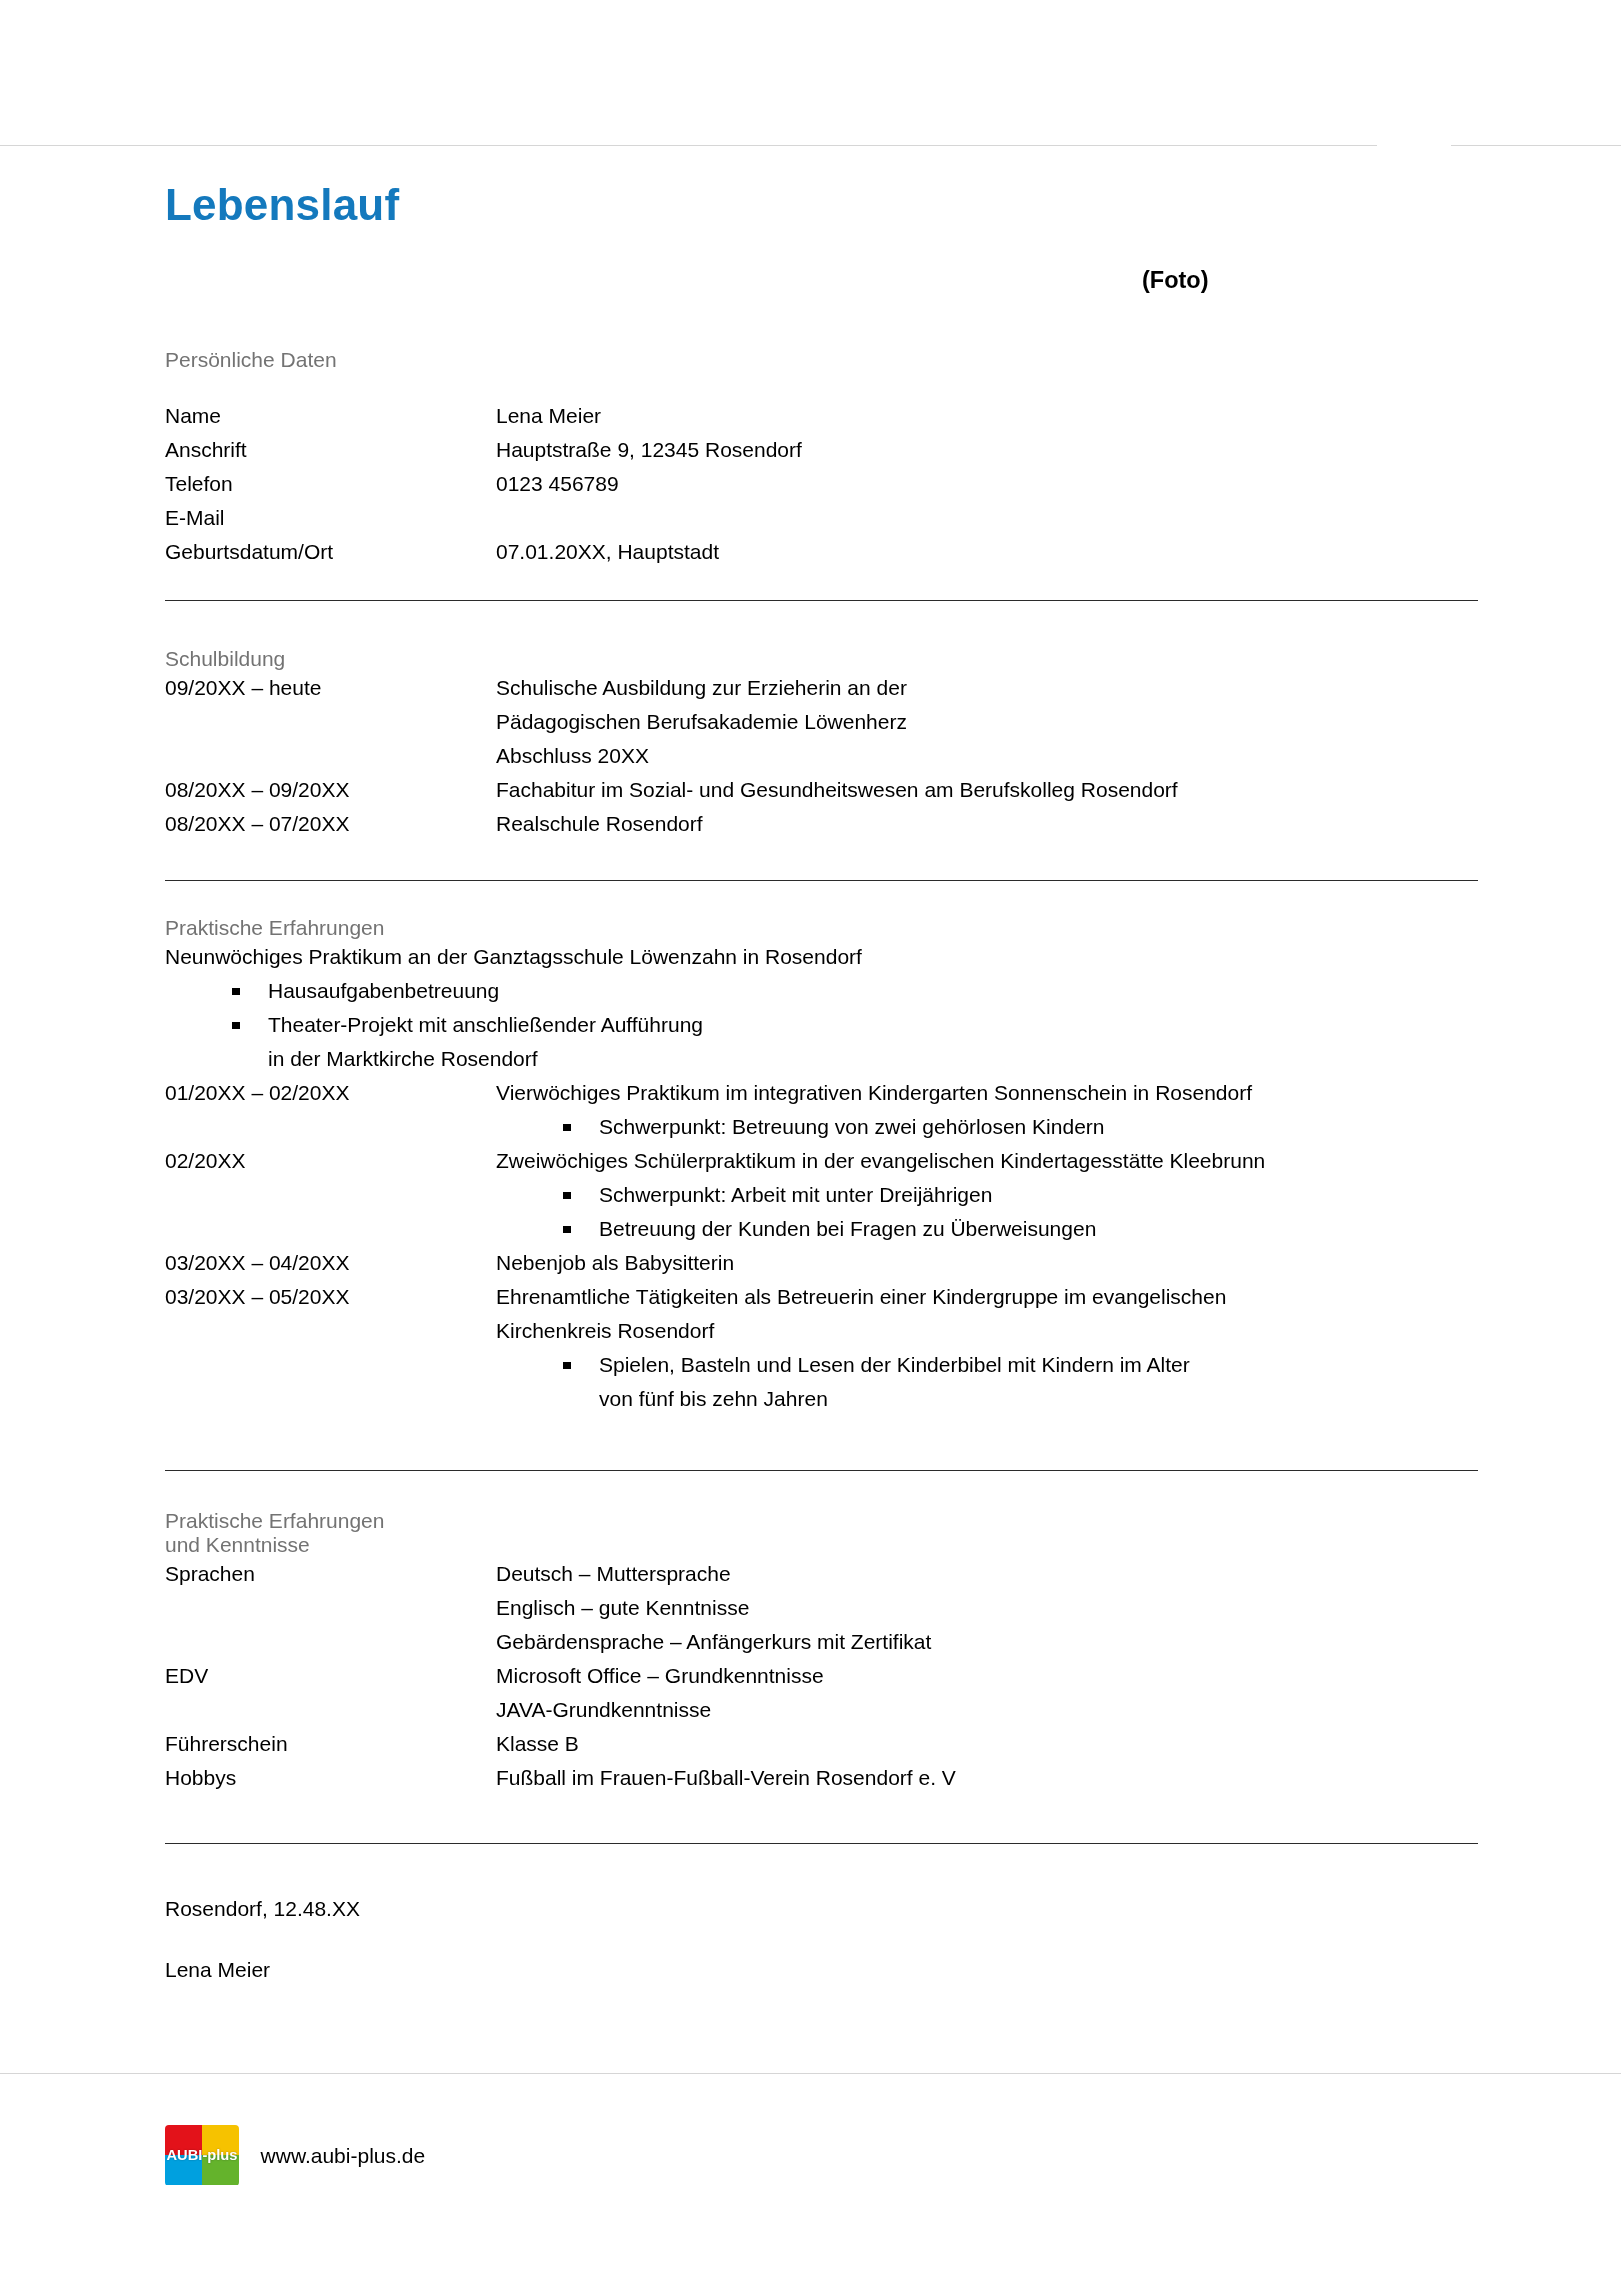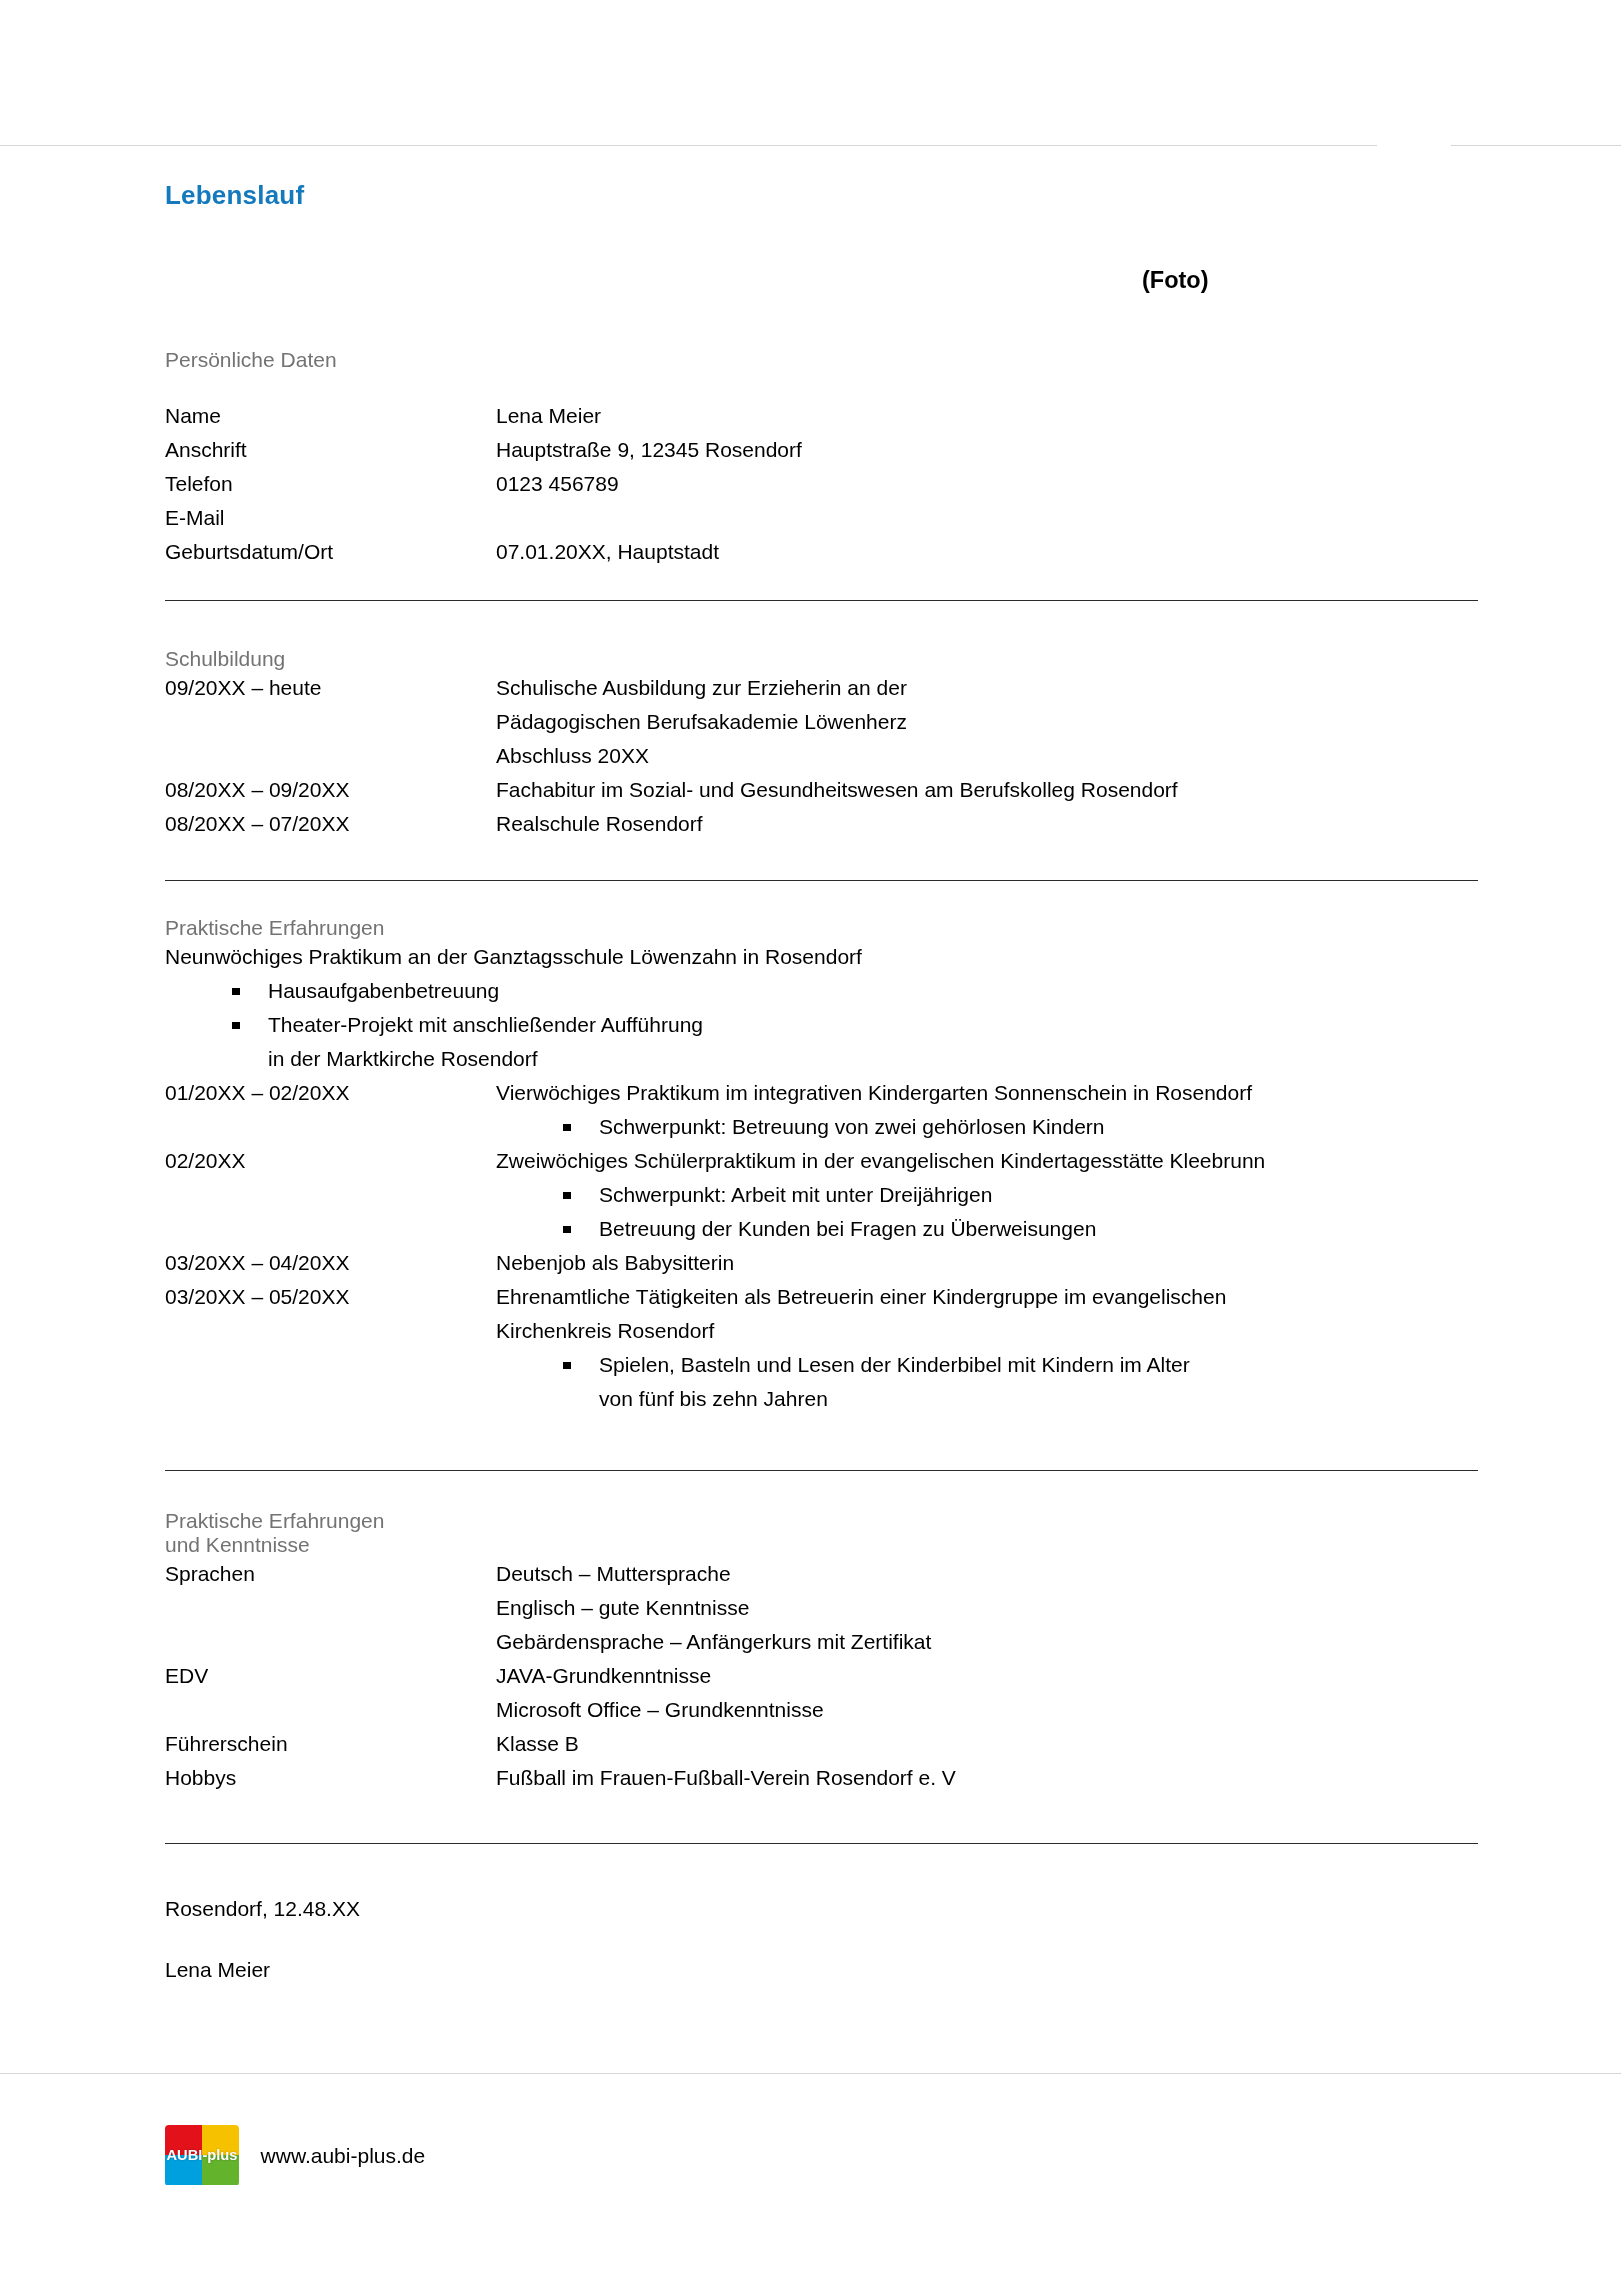--- a/index.html
+++ b/index.html
@@ -34,21 +34,21 @@
   }
   .top-rule-2 {
     position: absolute;
     top: 145px;
     left: 1451px;
     width: 171px;
     height: 1px;
     background: #d6d6d6;
   }
   h1.doc-title {
-    font-size: 26px;
+    font-size: 44px;
     font-weight: bold;
     color: #1479bd;
     margin: 0;
     position: absolute;
     top: 180px;
     left: 165px;
     letter-spacing: 0.2px;
   }
   .foto-label {
     position: absolute;
@@ -294,22 +294,22 @@
       <div class="col-right">
         <div>Deutsch – Muttersprache</div>
         <div>Englisch – gute Kenntnisse</div>
         <div>Gebärdensprache – Anfängerkurs mit Zertifikat</div>
       </div>
     </div>
 
     <div class="row">
       <div class="col-left">EDV</div>
       <div class="col-right">
+        <div>Microsoft Office – Grundkenntnisse</div>
         <div>JAVA-Grundkenntnisse</div>
-        <div>Microsoft Office – Grundkenntnisse</div>
       </div>
     </div>
 
     <div class="row">
       <div class="col-left">Führerschein</div>
       <div class="col-right">Klasse B</div>
     </div>
 
     <div class="row">
       <div class="col-left">Hobbys</div>

